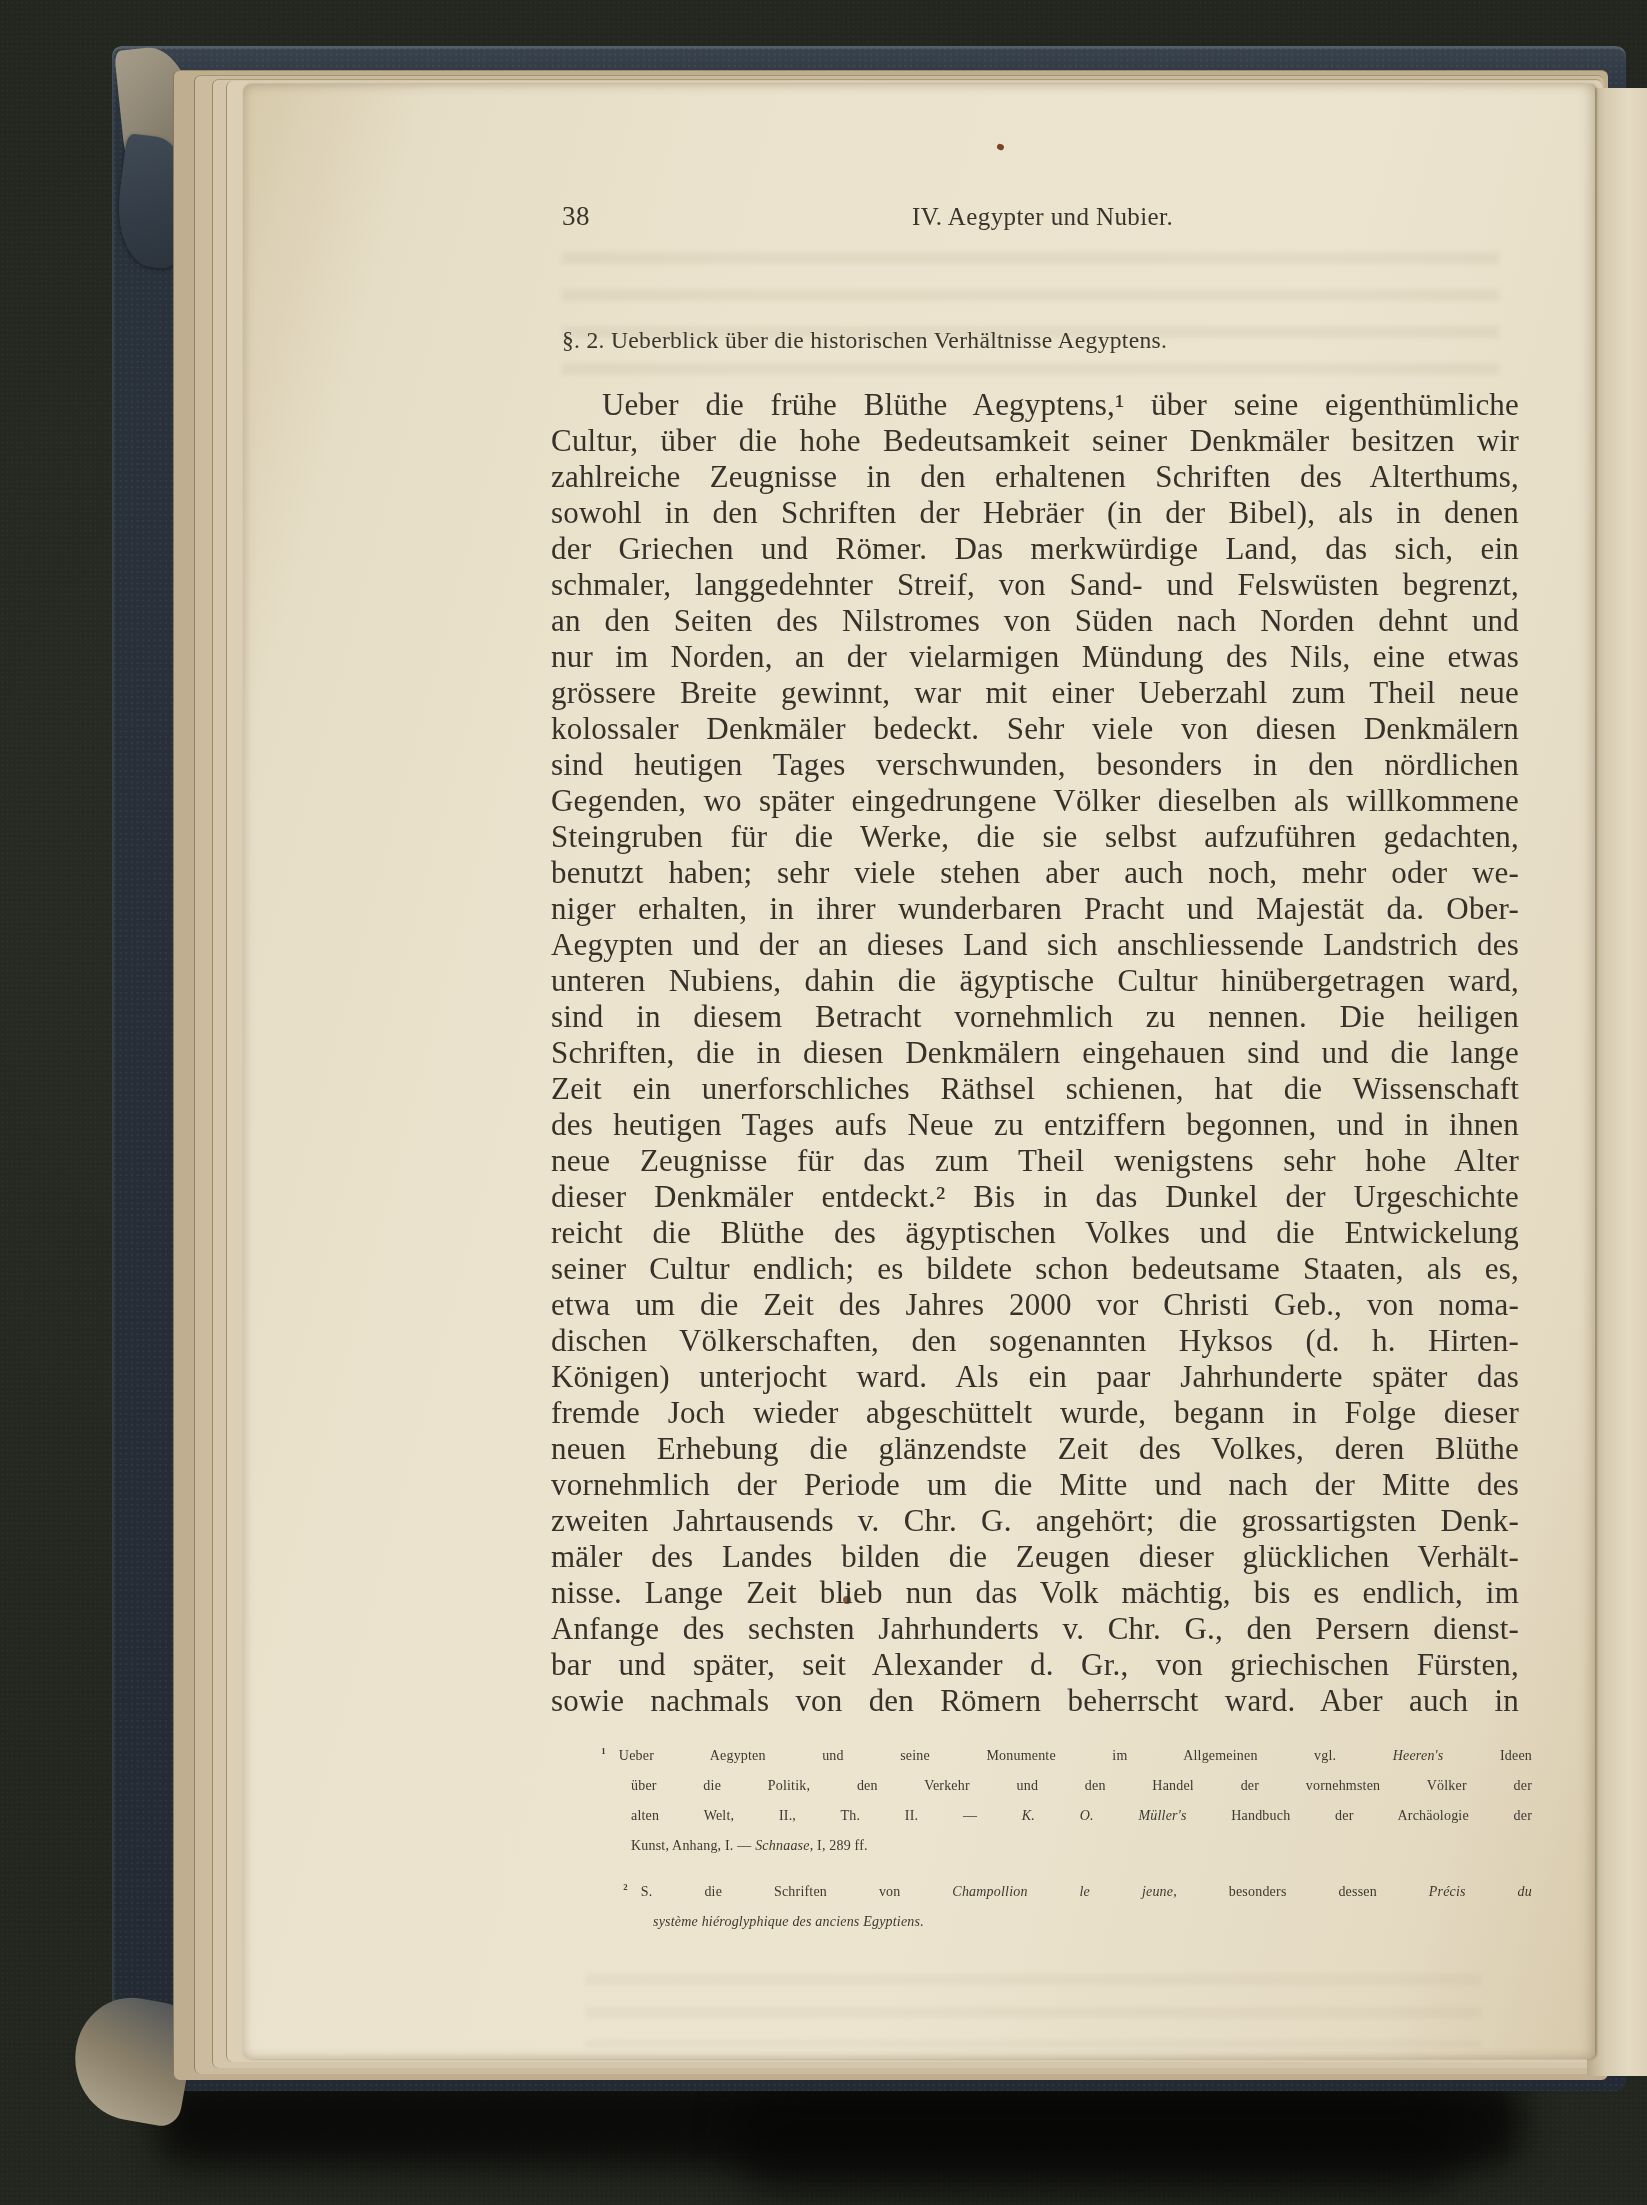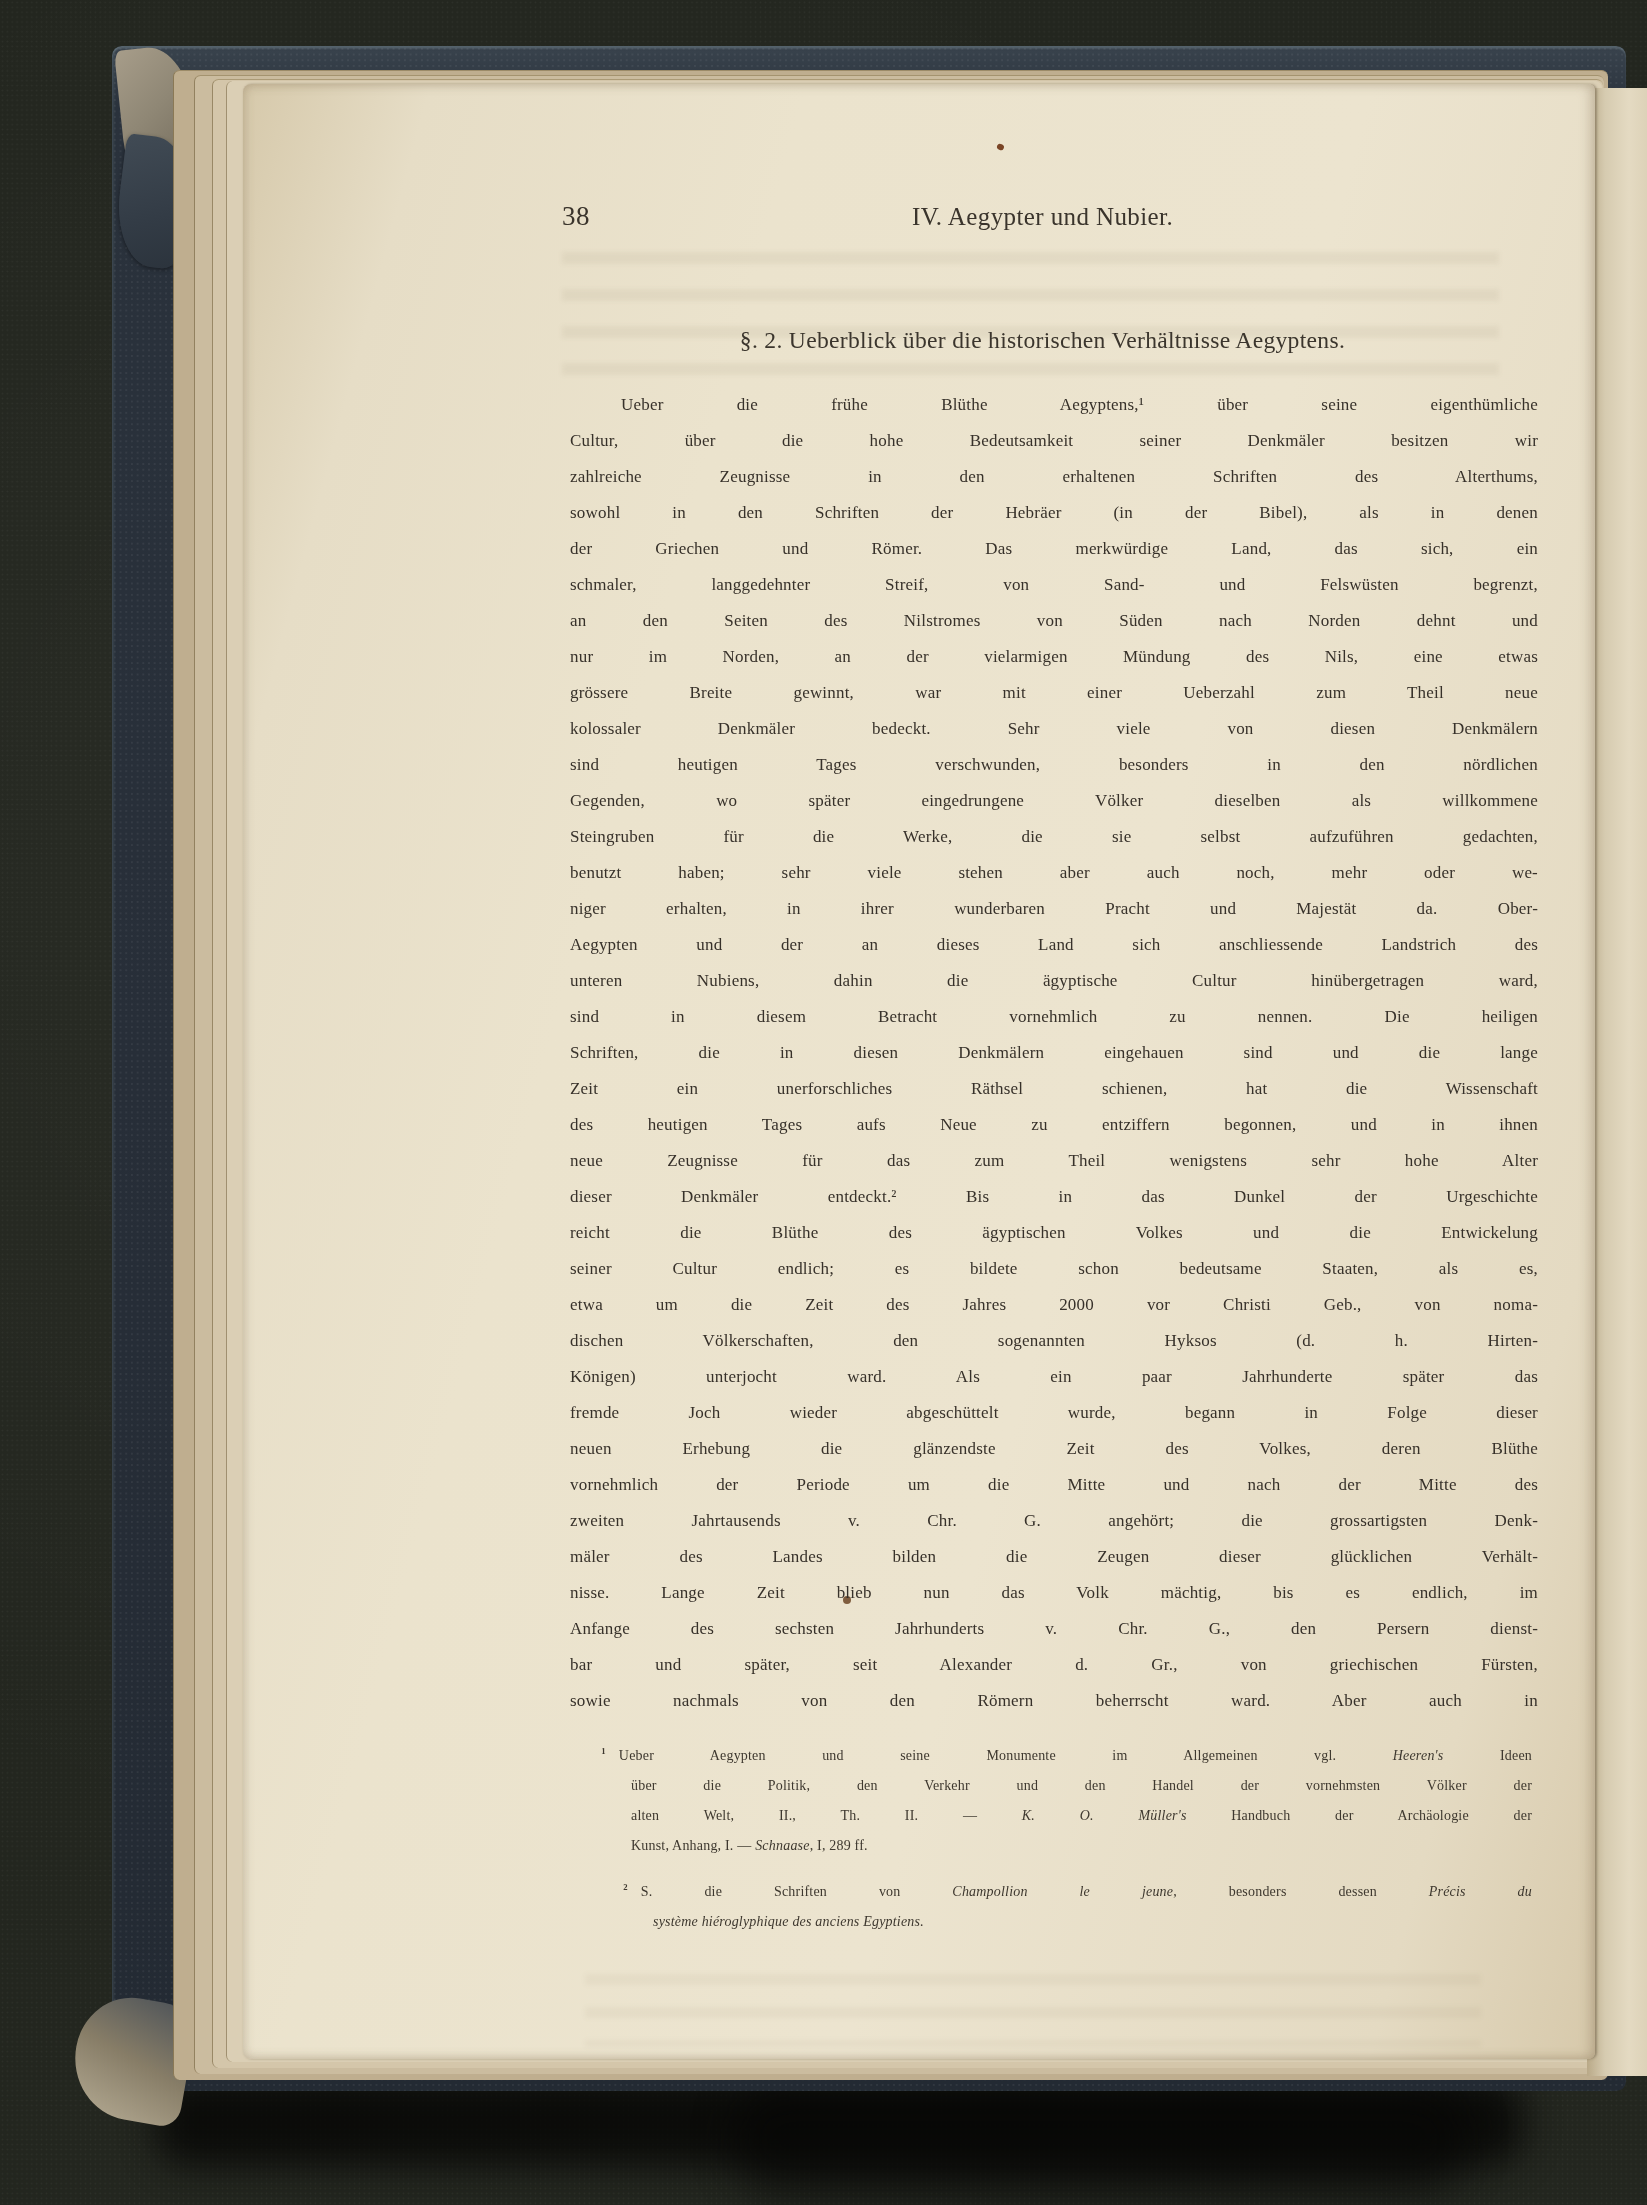--- a/index.html
+++ b/index.html
@@ -85,25 +85,25 @@
   .speck-1{left:754px;top:60px;width:7.3px;height:5.7px;background:#7a4526;transform:rotate(25deg);}
   .speck-2{left:600px;top:1512px;width:8.1px;height:8.1px;background:#6d4524;opacity:.85;}
   
   .header-row{
     position:absolute;left:319px;top:119px;width:961px;
     font-size:25px;letter-spacing:0.4px;text-align:center;color:#3a342c;
   }
   .page-number{position:absolute;left:0;top:-1.6px;font-size:27px;}
   .section-heading{
     position:absolute;left:319px;top:243px;width:961px;
-    text-align:center;font-size:23.6px;letter-spacing:0.3px;color:#3b352d;
+    text-align:left;font-size:23.6px;letter-spacing:0.3px;color:#3b352d;
   }
   .body-text{
-    position:absolute;left:327px;top:303px;width:968px;
-    font-size:17px;line-height:36px;letter-spacing:0.2px;color:#37312a;
+    position:absolute;left:308px;top:303px;width:968px;
+    font-size:31px;line-height:36px;letter-spacing:0.2px;color:#37312a;
   }
   .body-line{
     text-align:justify;text-align-last:justify;-moz-text-align-last:justify;
     white-space:normal;
   }
   .body-line:first-child{padding-left:51px;}
   .footnotes{
     position:absolute;left:355px;top:1652px;width:934px;
     font-size:14px;line-height:30px;letter-spacing:0.2px;color:#3e382f;
   }

